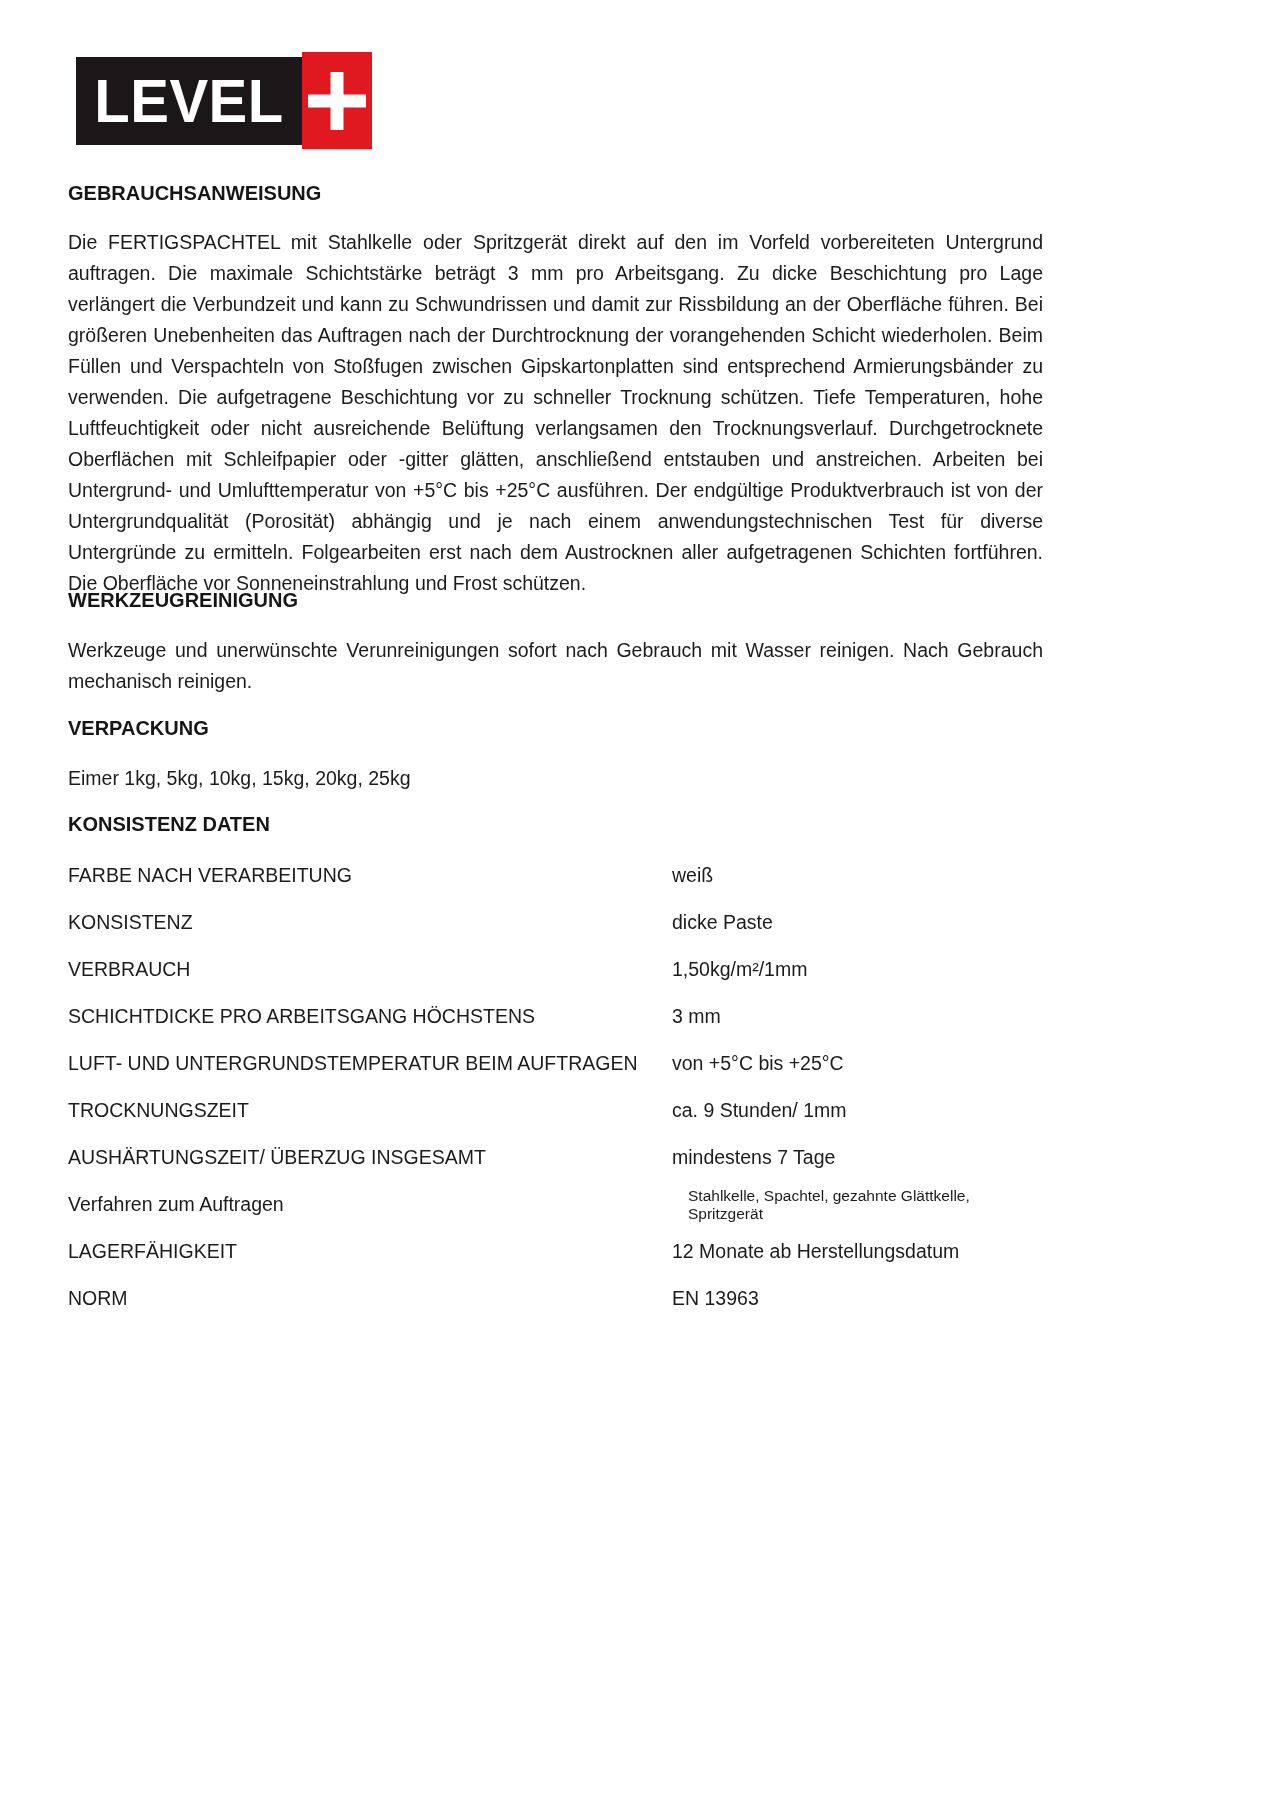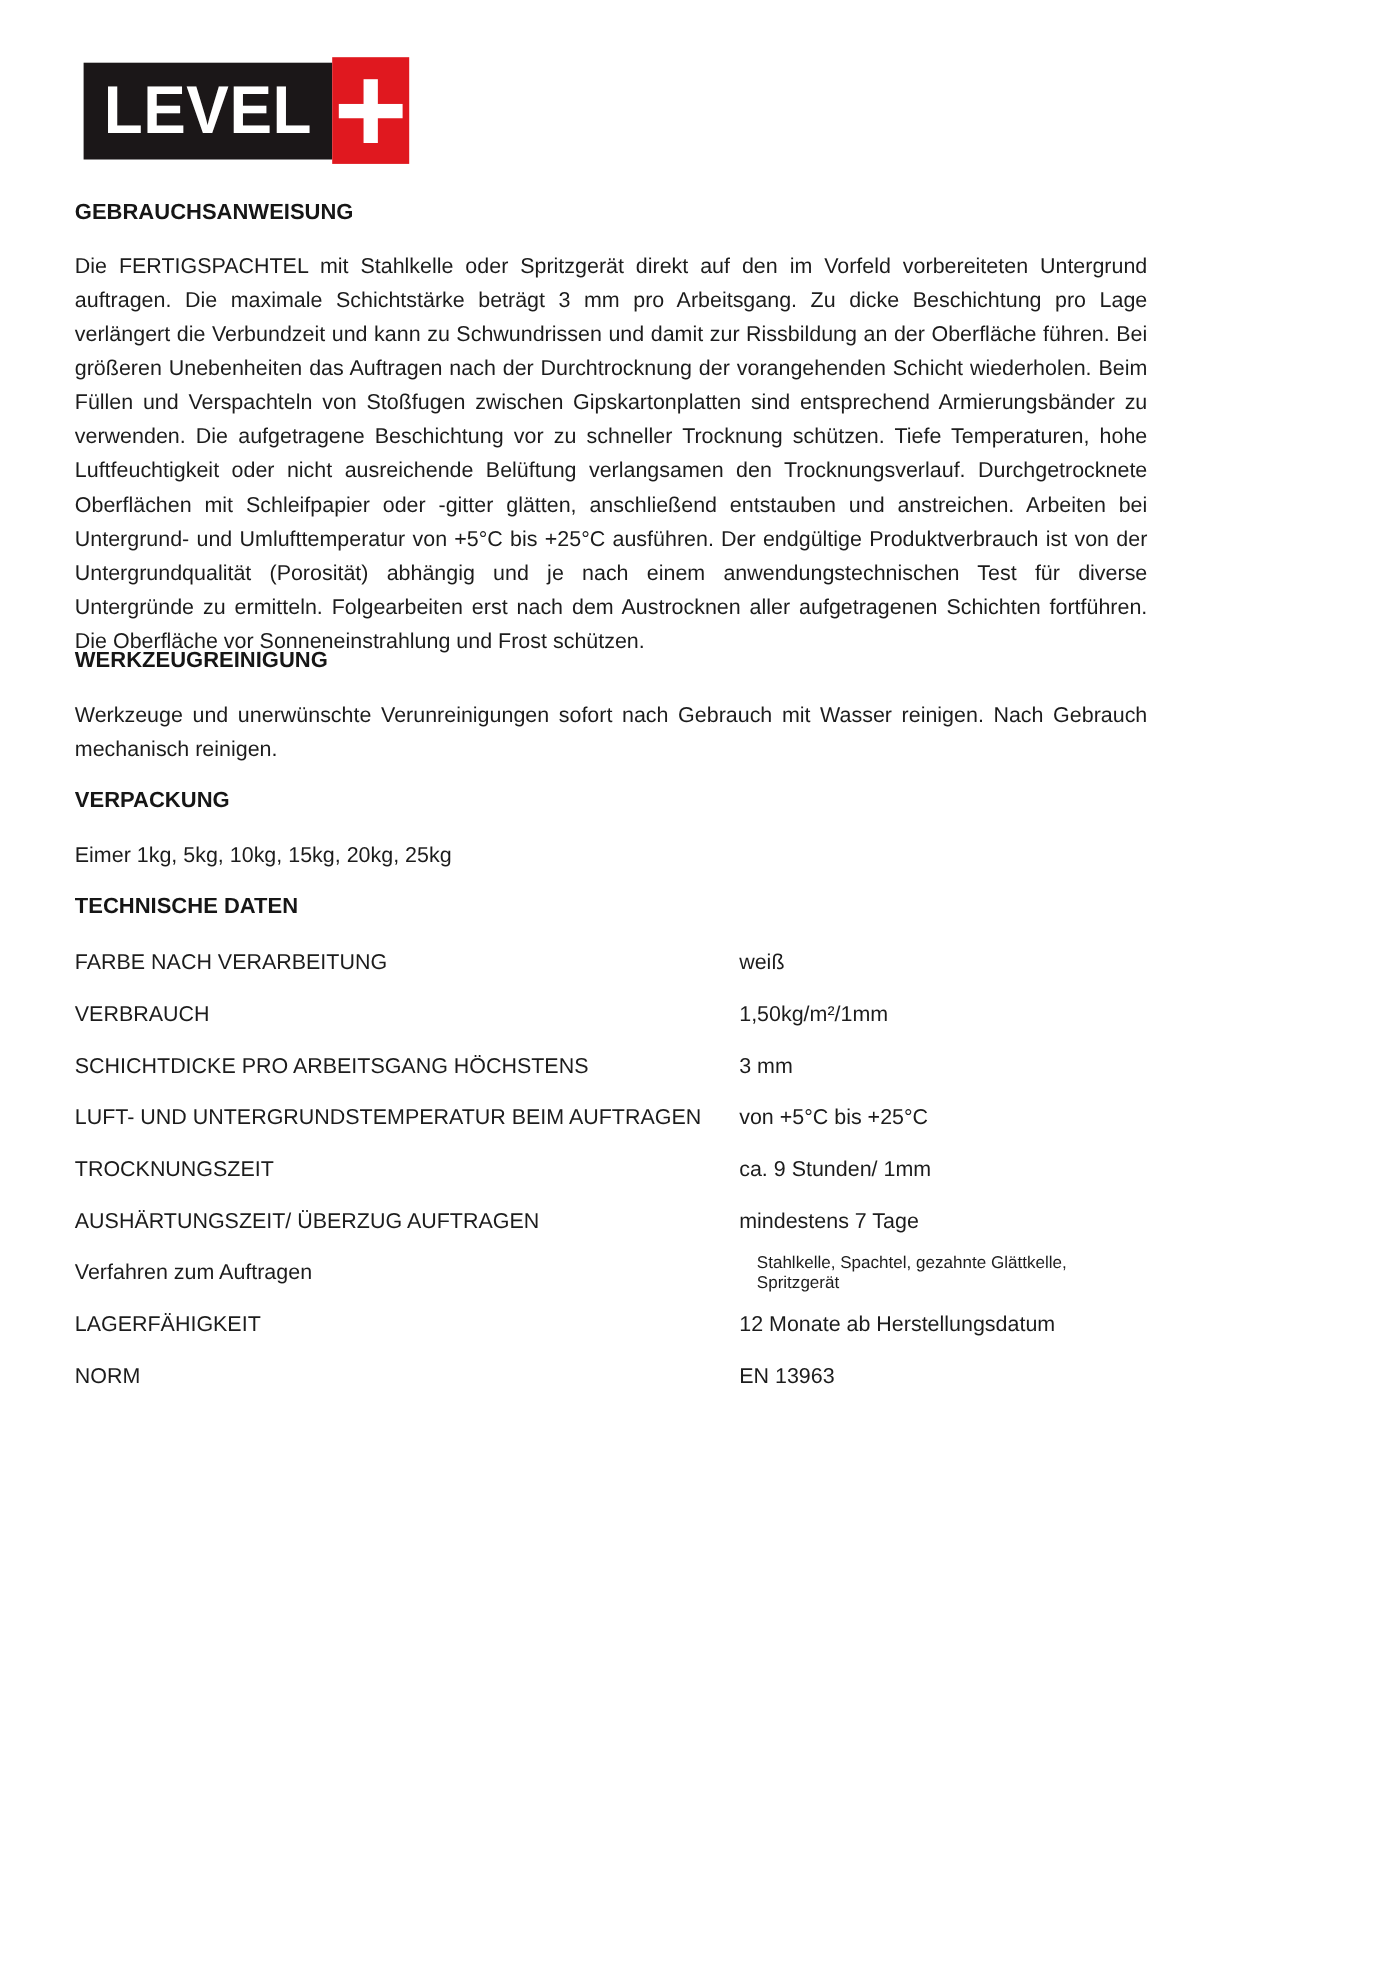--- a/index.html
+++ b/index.html
@@ -115,45 +115,49 @@
 
   <h2 class="doc-heading abs" style="top:181px">GEBRAUCHSANWEISUNG</h2>
   <p class="doc-body abs" style="top:227px">Die FERTIGSPACHTEL mit Stahlkelle oder Spritzgerät direkt auf den im Vorfeld vorbereiteten Untergrund auftragen. Die maximale Schichtstärke beträgt 3 mm pro Arbeitsgang. Zu dicke Beschichtung pro Lage verlängert die Verbundzeit und kann zu Schwundrissen und damit zur Rissbildung an der Oberfläche führen. Bei größeren Unebenheiten das Auftragen nach der Durchtrocknung der vorangehenden Schicht wiederholen. Beim Füllen und Verspachteln von Stoßfugen zwischen Gipskartonplatten sind entsprechend Armierungsbänder zu verwenden. Die aufgetragene Beschichtung vor zu schneller Trocknung schützen. Tiefe Temperaturen, hohe Luftfeuchtigkeit oder nicht ausreichende Belüftung verlangsamen den Trocknungsverlauf. Durchgetrocknete Oberflächen mit Schleifpapier oder -gitter glätten, anschließend entstauben und anstreichen. Arbeiten bei Untergrund- und Umlufttemperatur von +5°C bis +25°C ausführen. Der endgültige Produktverbrauch ist von der Untergrundqualität (Porosität) abhängig und je nach einem anwendungstechnischen Test für diverse Untergründe zu ermitteln. Folgearbeiten erst nach dem Austrocknen aller aufgetragenen Schichten fortführen. Die Oberfläche vor Sonneneinstrahlung und Frost schützen.</p>
 
   <h2 class="doc-heading abs" style="top:588px">WERKZEUGREINIGUNG</h2>
   <p class="doc-body abs" style="top:635px">Werkzeuge und unerwünschte Verunreinigungen sofort nach Gebrauch mit Wasser reinigen. Nach Gebrauch mechanisch reinigen.</p>
 
   <h2 class="doc-heading abs" style="top:716px">VERPACKUNG</h2>
   <p class="doc-line abs" style="top:763px">Eimer 1kg, 5kg, 10kg, 15kg, 20kg, 25kg</p>
 
-  <h2 class="doc-heading abs" style="top:812px">TECHNISCHE DATEN</h2>
+  <h2 class="doc-heading abs" style="top:812px">KONSISTENZ DATEN</h2>
 
   <div class="tech-table">
     <div class="tech-row">
       <span class="tech-label">FARBE NACH VERARBEITUNG</span>
       <span class="tech-value">weiß</span>
+    </div>
+    <div class="tech-row">
+      <span class="tech-label">KONSISTENZ</span>
+      <span class="tech-value">dicke Paste</span>
     </div>
     <div class="tech-row">
       <span class="tech-label">VERBRAUCH</span>
       <span class="tech-value">1,50kg/m²/1mm</span>
     </div>
     <div class="tech-row">
       <span class="tech-label">SCHICHTDICKE PRO ARBEITSGANG HÖCHSTENS</span>
       <span class="tech-value">3 mm</span>
     </div>
     <div class="tech-row">
       <span class="tech-label">LUFT- UND UNTERGRUNDSTEMPERATUR BEIM AUFTRAGEN</span>
       <span class="tech-value">von +5°C bis +25°C</span>
     </div>
     <div class="tech-row">
       <span class="tech-label">TROCKNUNGSZEIT</span>
       <span class="tech-value">ca. 9 Stunden/ 1mm</span>
     </div>
     <div class="tech-row">
-      <span class="tech-label">AUSHÄRTUNGSZEIT/ ÜBERZUG AUFTRAGEN</span>
+      <span class="tech-label">AUSHÄRTUNGSZEIT/ ÜBERZUG INSGESAMT</span>
       <span class="tech-value">mindestens 7 Tage</span>
     </div>
     <div class="tech-row">
       <span class="tech-label">Verfahren zum Auftragen</span>
       <span class="tech-value small">Stahlkelle, Spachtel, gezahnte Glättkelle, Spritzgerät</span>
     </div>
     <div class="tech-row">
       <span class="tech-label">LAGERFÄHIGKEIT</span>
       <span class="tech-value">12 Monate ab Herstellungsdatum</span>
     </div>

